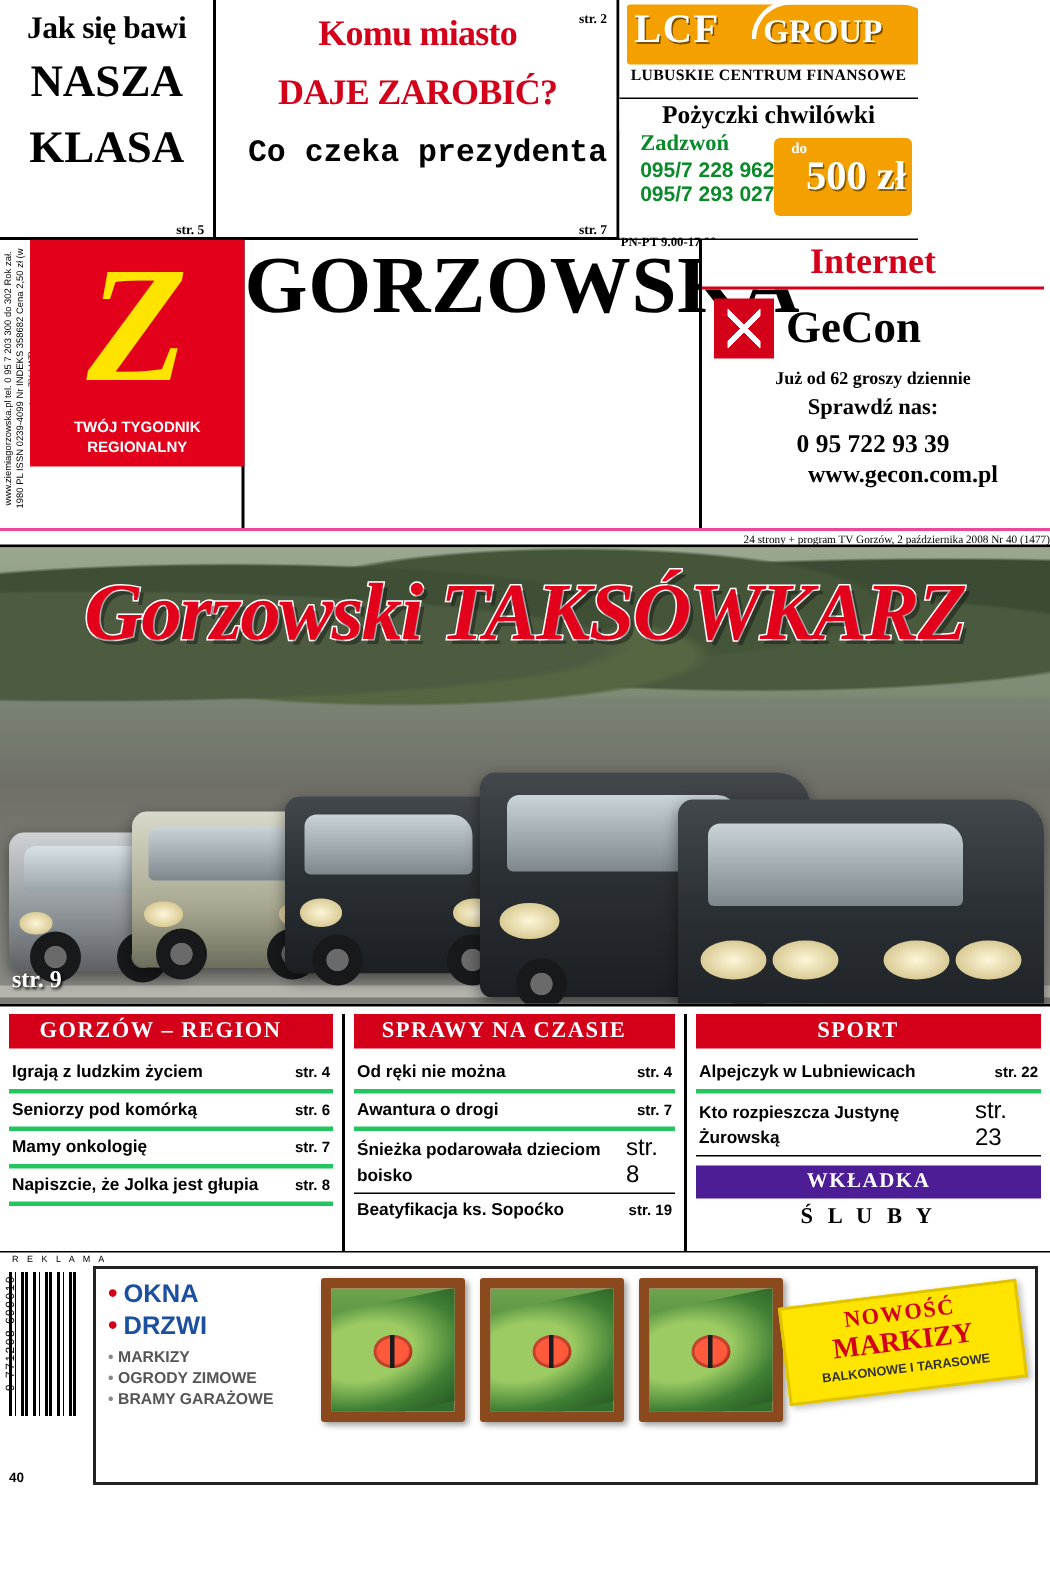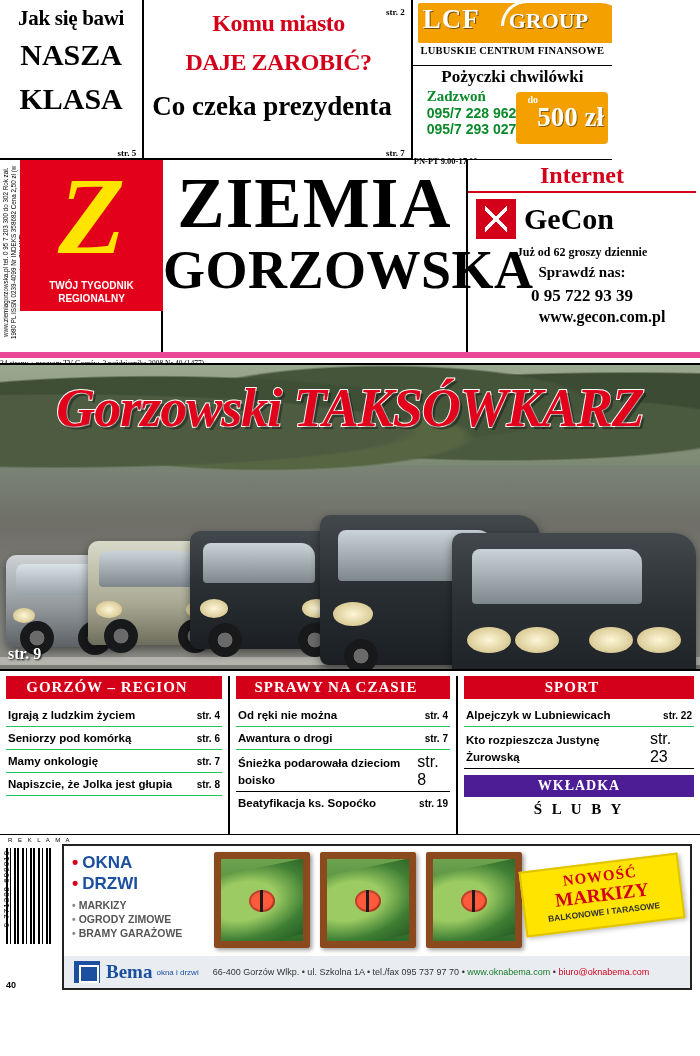--- a/index.html
+++ b/index.html
@@ -51,23 +51,23 @@
   }
   .tm-red {
     color: #d4001a;
     font-family: "Liberation Serif", serif;
     font-weight: bold;
     font-size: 24px; line-height: 39px;
     letter-spacing: -0.5px;
     text-align: center;
   }
   .tm-sub {
-    font-family: Liberation Serif, serif;
-    font-weight: bold; font-size: 27px;
-    text-align: left;
+    font-family: Liberation Mono, monospace;
+    font-weight: bold; font-size: 21px;
+    text-align: right;
     margin-top: 9px;
   }
   .tm-str2 { position: absolute; right: 6px; top: 7px; font-size: 9px; font-weight: bold; font-family:"Liberation Serif", serif;}
   .tm-str7 { position: absolute; right: 6px; bottom: 2px; font-size: 9px; font-weight: bold; font-family:"Liberation Serif", serif;}
 
   .top-right { width: 228px; height: 160px; position: relative; }
   .lcf-box {
     height: 66px; background: #ffffff; position: relative;
     border-bottom: 1px solid #000;
     overflow: hidden;
@@ -213,23 +213,23 @@
     font-family: "Liberation Serif", serif;
     font-weight: bold; font-size: 30px; margin-left: 8px;
   }
   .int-l1 { text-align: center; font-family: "Liberation Serif", serif; font-size: 12px; font-weight: bold; margin-top: 6px; }
   .int-l2 { text-align: center; font-family: "Liberation Serif", serif; font-size: 15px; font-weight: bold; margin-top: 4px; }
   .int-l3 { text-align: center; font-family: "Liberation Serif", serif; font-size: 17px; font-weight: bold; margin-top: 5px; }
   .int-l4 { text-align: center; font-family: "Liberation Serif", serif; font-size: 16px; font-weight: bold; margin-top: 2px; padding-left: 40px; }
 
   
   .dateline {
-    height: 13px; width: 700px; text-align: left;
+    height: 13px; width: 700px; text-align: right;
     font-size: 7.5px; font-family: "Liberation Serif", serif;
-    border-top: 6px solid #ec4899; border-bottom: 2px solid #000;
+    border-top: 2px solid #ec4899; border-bottom: 2px solid #000;
     line-height: 12px;
   }
 
   
   .photo {
     position: relative; width: 700px; height: 304px;
     overflow: hidden;
     background: linear-gradient(#8f9a86 0%, #7d8a78 28%, #6f6f68 52%, #8d8d88 100%);
   }
   .ph-sky { position:absolute; left:0; top:0; width:700px; height:100px;
@@ -309,21 +309,21 @@
     text-align: center; letter-spacing: 1px;
     padding: 3px 14px 3px 0;
     margin-bottom: 5px;
   }
   .idx-item {
     display: flex; justify-content: space-between; align-items: flex-end;
     font-family: "Liberation Sans", sans-serif;
     font-weight: bold; font-size: 11.5px;
     line-height: 17px;
     padding: 3px 2px 2px 2px;
-    border-bottom: 1px solid #22c55e;
+    border-bottom: 3px solid #22c55e;
   }
   .idx-item.noline { border-bottom: none; }
   .idx-item .t { padding-right: 6px; }
   .idx-item .p { font-size: 10px; white-space: nowrap; }
   .idx-multi { border-bottom: 1px solid #000; padding: 3px 2px 2px 2px; }
   .idx-multi .l { font-family:"Liberation Sans",sans-serif; font-weight:bold; font-size:11.5px; line-height:17px; }
   .idx-multi .r { display:flex; justify-content: space-between; align-items:flex-end; }
   .wkladka-head {
     background: #4c1d95; color: #fff;
     font-family: "Liberation Serif", serif;
@@ -467,21 +467,20 @@
       <div class="mh-redbox">
         <div class="mh-z">Z</div>
         <div class="mh-tag">
           <div>TWÓJ TYGODNIK</div>
           <div>REGIONALNY</div>
         </div>
       </div>
     </div>
 
     <div class="mh-mid">
-      <div class="mh-ziemia">ZIEMIA</div>
       <div class="mh-gorzowska">GORZOWSKA</div>
     </div>
 
     <div class="mh-right">
       <div class="int-head">Internet</div>
       <div class="gecon-row">
         <div class="gecon-mark"></div>
         <div class="gecon-text">GeCon</div>
       </div>
       <div class="int-l1">Już od 62 groszy dziennie</div>
@@ -636,27 +635,16 @@
             <div class="bug"></div>
           </div>
       </div>
 
       <div class="nowosc">
         <div class="n1">NOWOŚĆ</div>
         <div class="n2">MARKIZY</div>
         <div class="n3">BALKONOWE I TARASOWE</div>
       </div>
 
-      <div class="adfoot">
-        <div class="bema-mark"></div>
-        <div class="bema-name">Bema</div>
-        <div class="bema-sub">okna i drzwi</div>
-        <div class="bema-addr">
-          <span>66-400 Gorzów Wlkp. • ul. Szkolna 1A • tel./fax 095 737 97 70 •</span>
-          <span class="green">www.oknabema.com</span>
-          <span> • </span>
-          <span class="red">biuro@oknabema.com</span>
-        </div>
-      </div>
     </div>
   </div>
 
 </div>
 
 </body></html>

